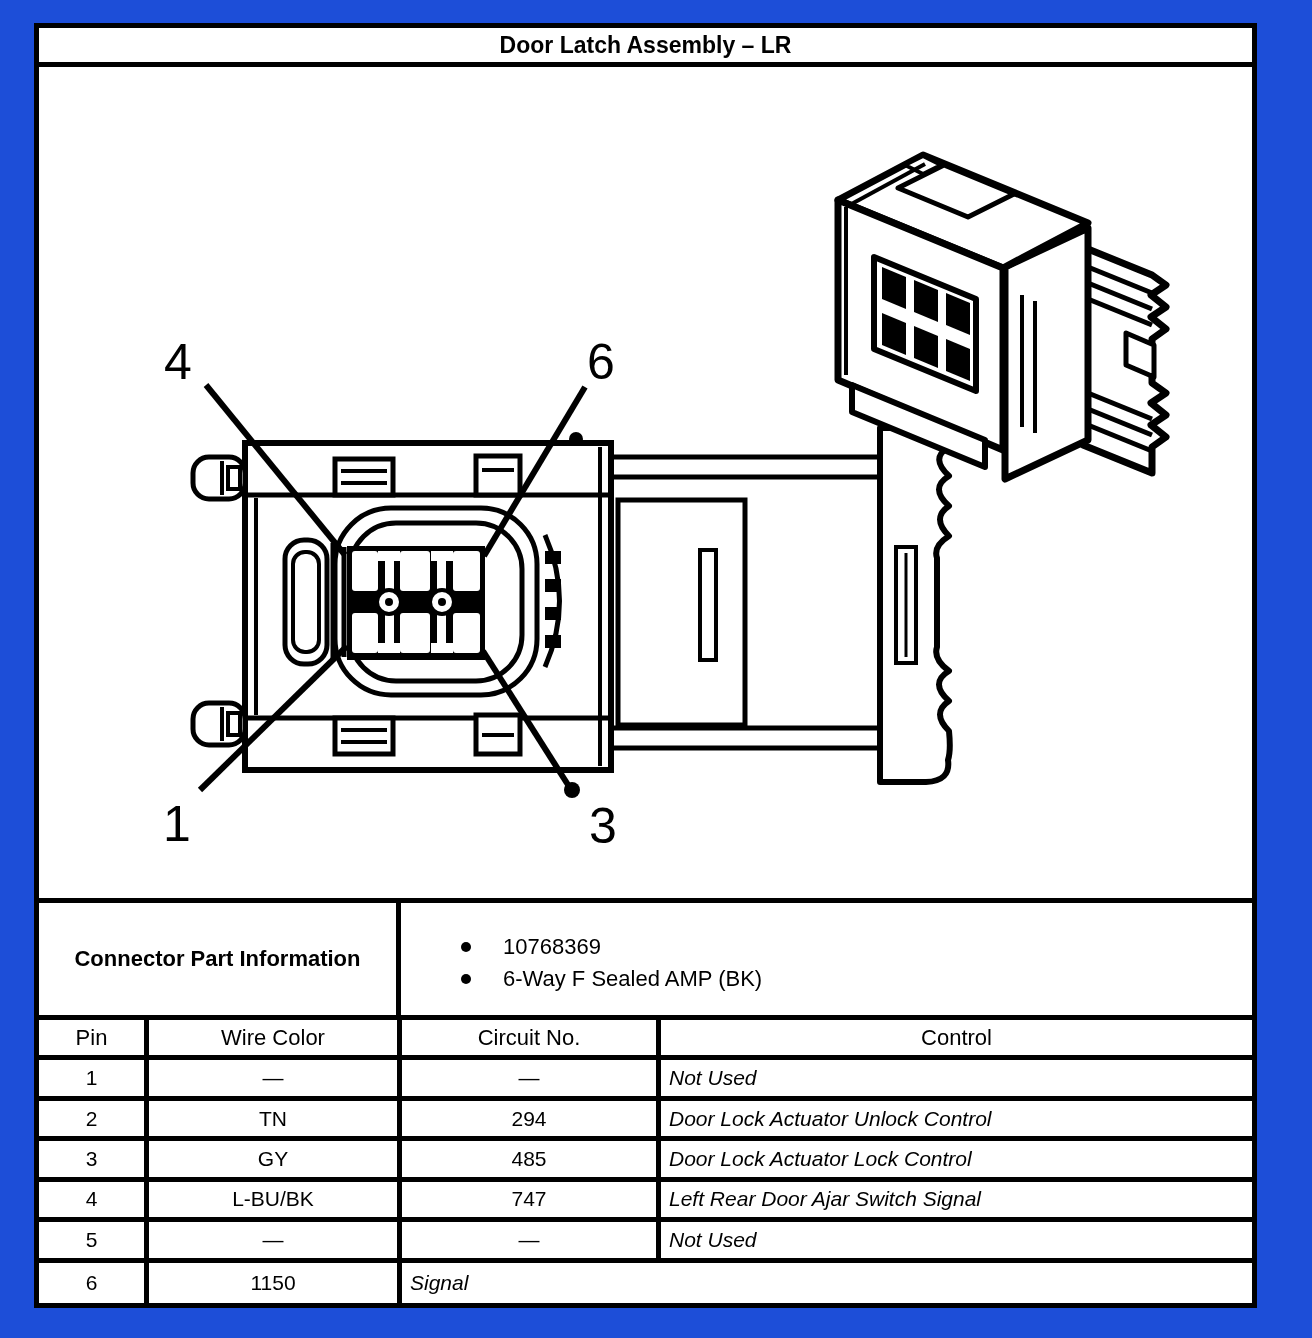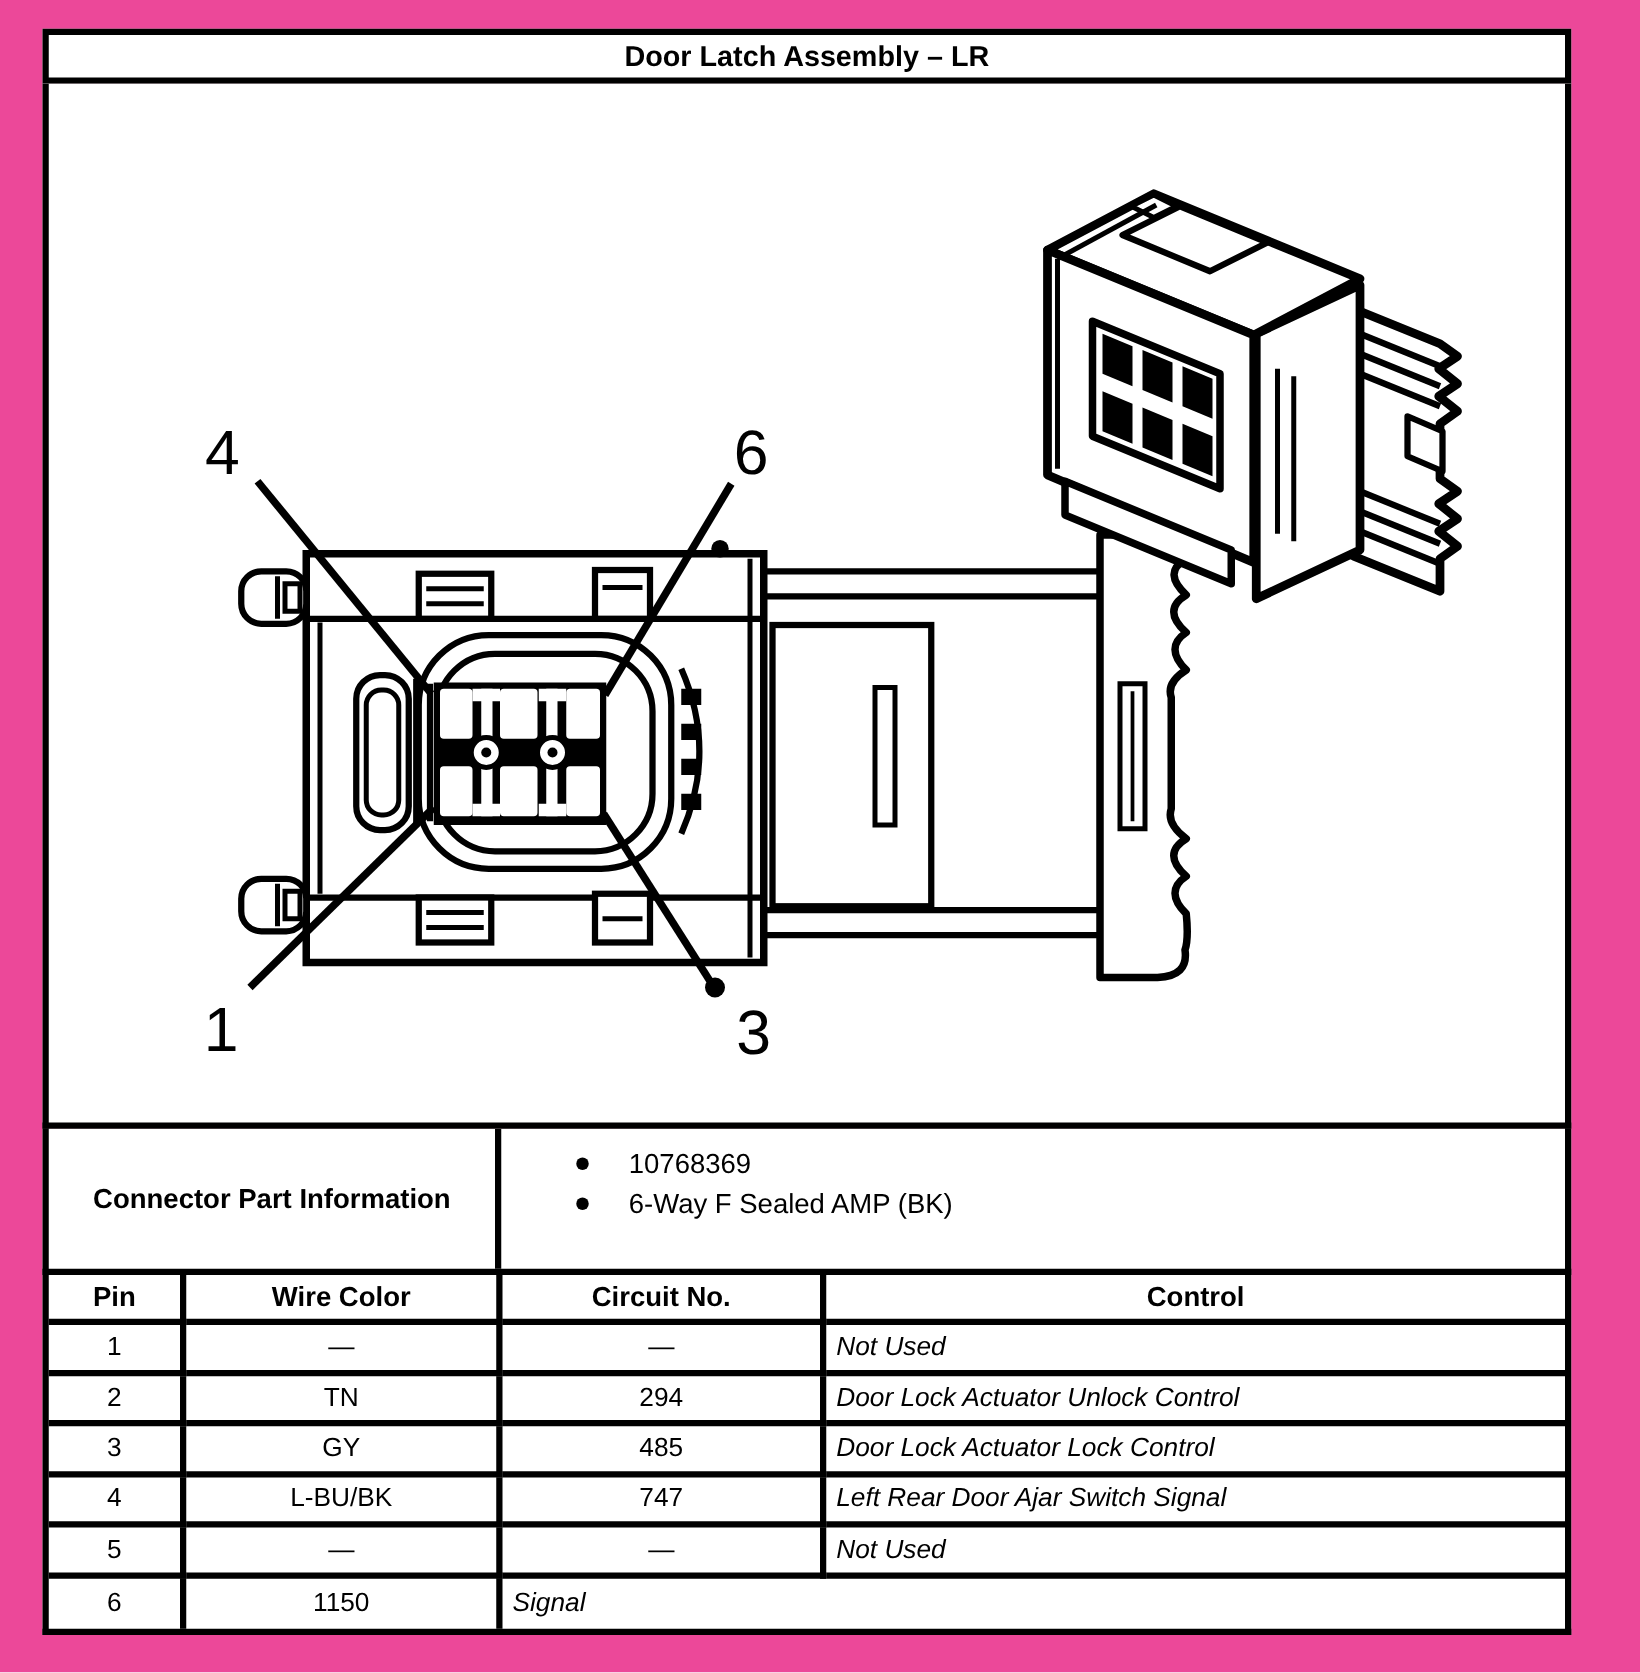--- a/index.html
+++ b/index.html
@@ -1,36 +1,36 @@
 <!DOCTYPE html>
 <html><head>
 <meta charset="utf-8">
 <style>
   html,body{margin:0;padding:0;background:#fff;}
-  .page{position:relative;width:1312px;height:1338px;background:#ec4899;
+  .page{position:relative;width:1312px;height:1338px;background:#1d4ed8;
         font-family:"Liberation Sans",sans-serif;color:#000;}
   .doc{position:absolute;left:34px;top:23px;width:1223px;}
   .sec{box-sizing:border-box;border-left:5px solid #000;border-right:5px solid #000;
        border-bottom:5px solid #000;background:#fff;}
   .sec.title{border-top:5px solid #000;height:44px;display:flex;align-items:center;
        justify-content:center;font-weight:bold;font-size:23px;}
   .sec.diagram{height:836px;position:relative;overflow:hidden;}
   .diagram svg{display:block;width:1213px;height:831px;}
   .sec.info{height:117px;display:grid;grid-template-columns:362px 1fr;}
   .info-left{border-right:5px solid #000;display:flex;align-items:center;
        justify-content:center;font-weight:bold;font-size:22px;text-align:center;}
-  .info-right{padding-top:12px;}
+  .info-right{padding-top:28px;}
   .bullet-line{display:flex;align-items:center;height:32px;font-size:22px;}
   .bullet-dot{width:10px;height:10px;border-radius:50%;background:#000;
        margin-left:60px;margin-right:32px;flex:0 0 auto;}
   .sec.pintable{height:288px;display:grid;grid-template-columns:110px 253px 259px 1fr;
        grid-auto-rows:1fr;}
   .cell{display:flex;align-items:center;justify-content:center;font-size:21px;
        box-sizing:border-box;overflow:hidden;white-space:nowrap;}
-  .cell.hdr{font-weight:bold;font-size:22px;}
+  .cell.hdr{font-weight:normal;font-size:22px;}
   .cell.fn{justify-content:flex-start;padding-left:8px;font-style:italic;}
   .cell.br{border-right:5px solid #000;}
   .cell.bb{border-bottom:5px solid #000;}
   .callout{font-family:"Liberation Sans",sans-serif;font-size:50px;fill:#000;}
   .ln{stroke:#000;fill:none;}
   .shape{stroke:#000;fill:#fff;}
   .blk{fill:#000;stroke:none;}
 </style>
 </head>
 <body>

